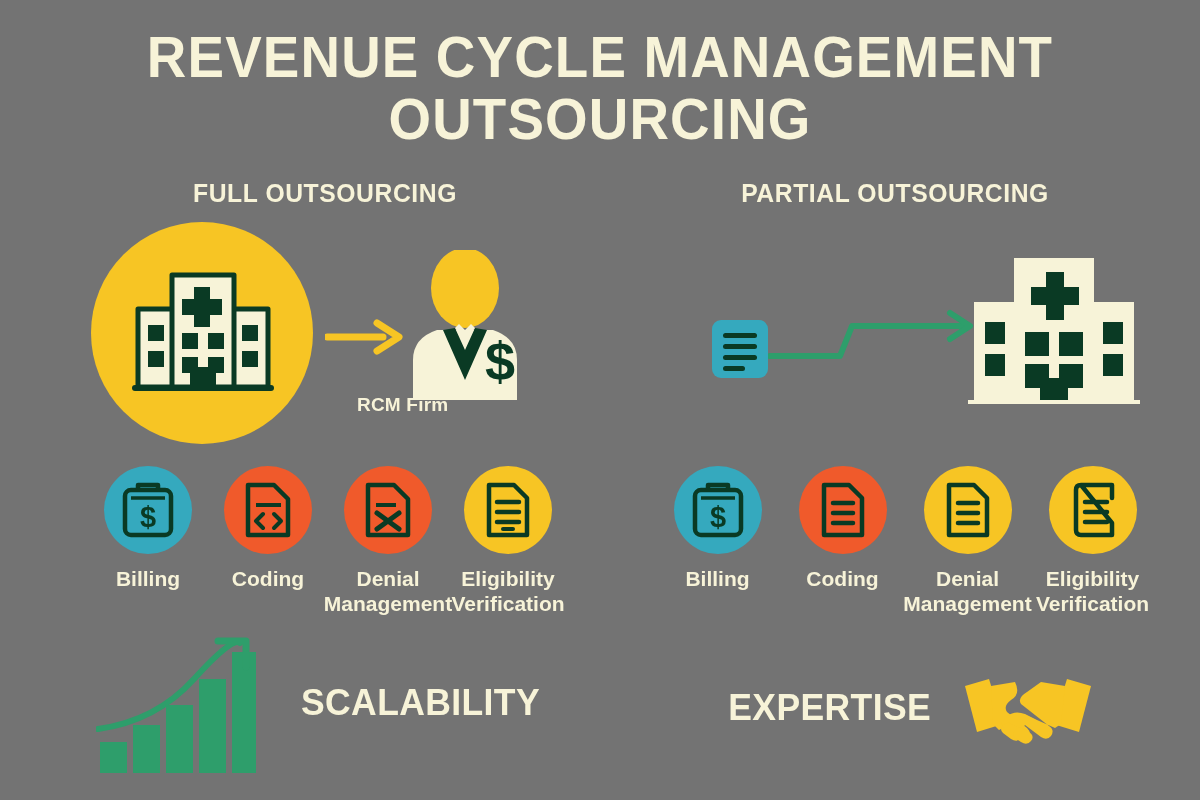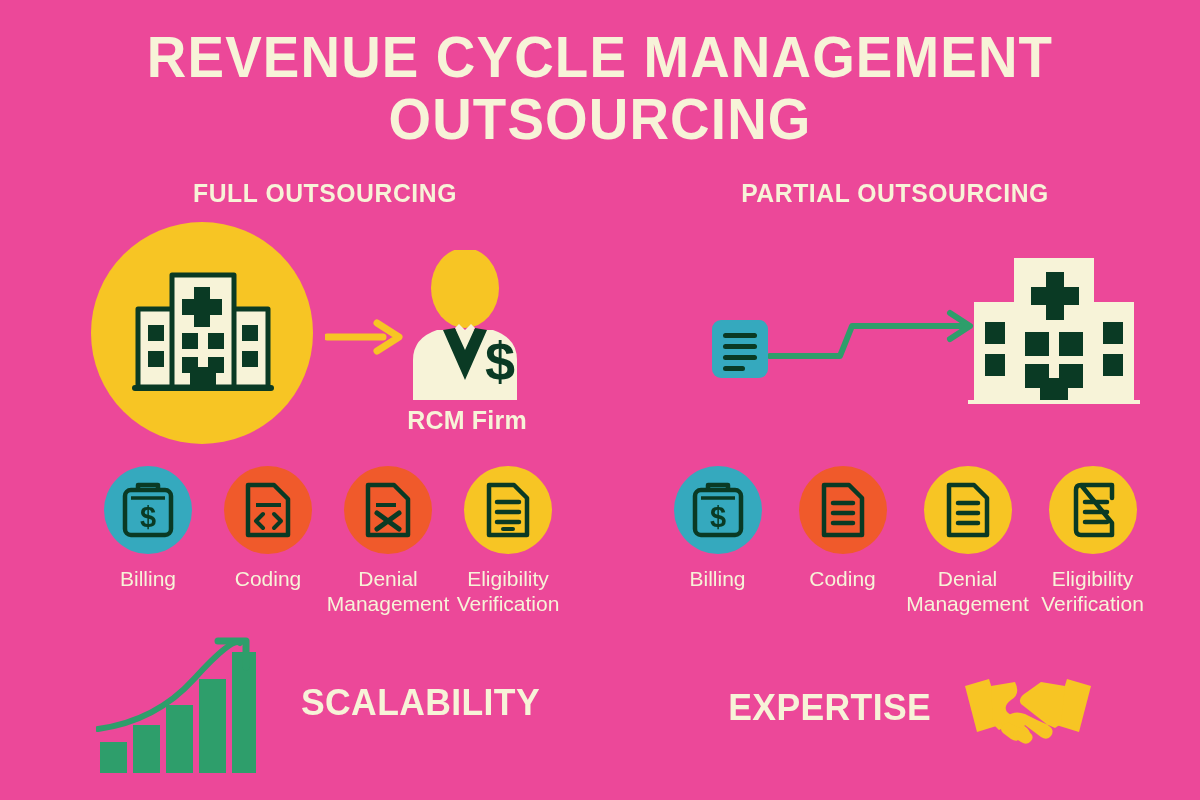--- a/index.html
+++ b/index.html
@@ -5,21 +5,21 @@
 <style>
   html, body {
     margin: 0;
     padding: 0;
     background: #0a3a24;
   }
   #canvas {
     position: relative;
     width: 1200px;
     height: 800px;
-    background: #ec4899;
+    background: #737373;
     overflow: hidden;
     font-family: "Liberation Sans", sans-serif;
     -webkit-font-smoothing: antialiased;
   }
 
   
   #title {
     position: absolute;
     left: 0;
     top: 26px;
@@ -68,26 +68,26 @@
     width: 80px; height: 40px;
   }
 
   .rcm-person {
     position: absolute;
     left: 300px; top: 28px;
     width: 160px; height: 150px;
   }
   #rcm-label {
     position: absolute;
-    left: 272px; top: 184px;
+    left: 272px; top: 172px;
     width: 220px;
-    text-align: center;
-    color: #f7f3d8;
-    font-weight: bold;
-    font-size: 25px;
+    text-align: left;
+    color: #f7f3d8;
+    font-weight: bold;
+    font-size: 19px;
     letter-spacing: 0.2px;
   }
 
   .doc-tile { position: absolute; left: 20px; top: 68px; width: 60px; height: 62px; }
   .step-arrow { position: absolute; left: 78px; top: 50px; width: 220px; height: 70px; }
   .hospital-right { position: absolute; left: 278px; top: 0px; width: 172px; height: 160px; }
 
   
   .services {
     position: absolute;
@@ -108,21 +108,21 @@
   .service-badge {
     width: 88px; height: 88px;
     border-radius: 50%;
     display: flex;
     align-items: center;
     justify-content: center;
   }
   .service-label {
     margin-top: 12px;
     color: #f7f3d8;
-    font-weight: normal;
+    font-weight: bold;
     font-size: 21px;
     line-height: 25px;
     text-align: center;
     white-space: pre-line;
   }
 
   
   .benefit { position: absolute; display: flex; align-items: center; }
   #benefit-scalability { left: 96px;  top: 628px; width: 470px; height: 150px; }
   #benefit-expertise   { left: 724px; top: 658px; width: 420px; height: 100px; }

